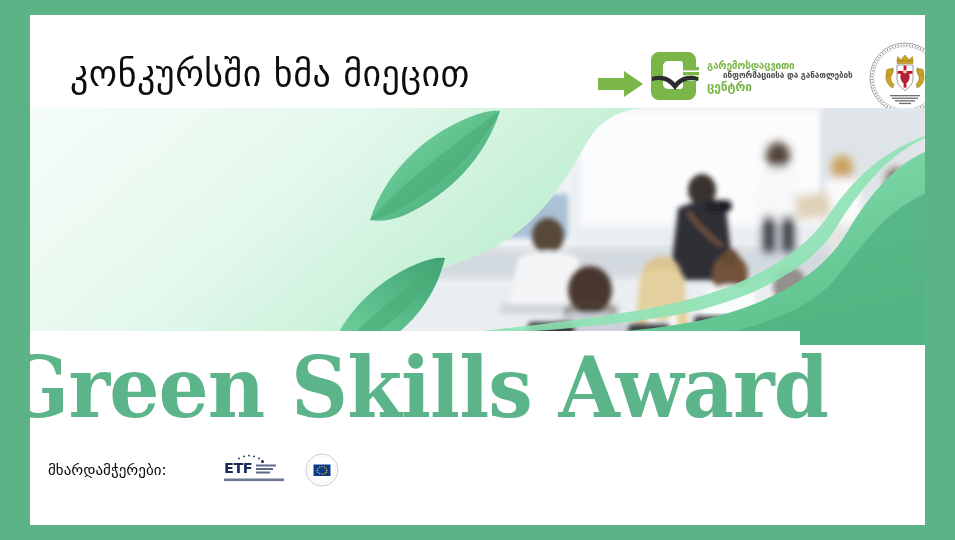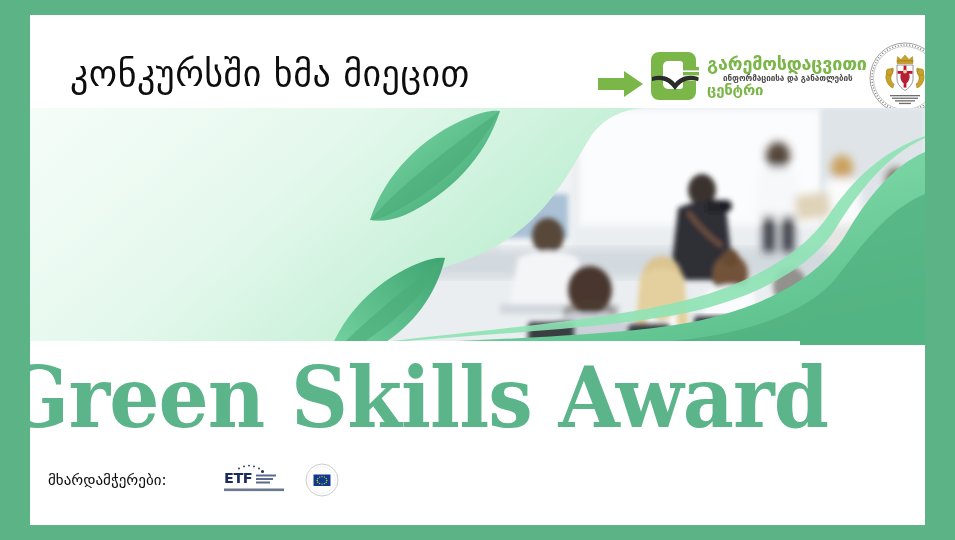--- a/index.html
+++ b/index.html
@@ -83,38 +83,38 @@
     flex: 0 0 auto;
   }
   .eiec-mark svg { display:block; }
   .eiec-text {
     margin-left: 5px;
     display: flex;
     flex-direction: column;
     justify-content: center;
   }
   .eiec-l1 {
-    font-size: 18px;
+    font-size: 10px;
     font-weight: bold;
     color: #7ab648;
     line-height: 1.05;
     white-space: nowrap;
     letter-spacing: -0.2px;
   }
   .eiec-l2 {
     font-size: 8.2px;
     font-weight: bold;
     color: #4a4a4a;
     line-height: 1.15;
     white-space: nowrap;
     letter-spacing: -0.1px;
     margin-left: 16px;
   }
   .eiec-l3 {
-    font-size: 15px;
+    font-size: 12px;
     font-weight: bold;
     color: #7ab648;
     line-height: 1.05;
     white-space: nowrap;
     letter-spacing: -0.2px;
   }
 
   
   .ministry-seal {
     position: absolute;
@@ -134,21 +134,21 @@
     height: 237px;
     overflow: hidden;
     background: linear-gradient(100deg, #f3fbf6 0%, #e3f7ec 38%, #bdeecf 62%, #9fe6bb 100%);
   }
   .image-band svg { display:block; position:absolute; left:0; top:0; }
 
   
   .title-band {
     position: absolute;
     left: 0;
-    top: 326px;
+    top: 316px;
     width: 770px;
     height: 180px;
     background: #ffffff;
   }
   .main-title {
     position: absolute;
     left: 50%;
     transform: translateX(-50%);
     top: 14px;
     font-family: "DejaVu Serif", "Liberation Serif", serif;

